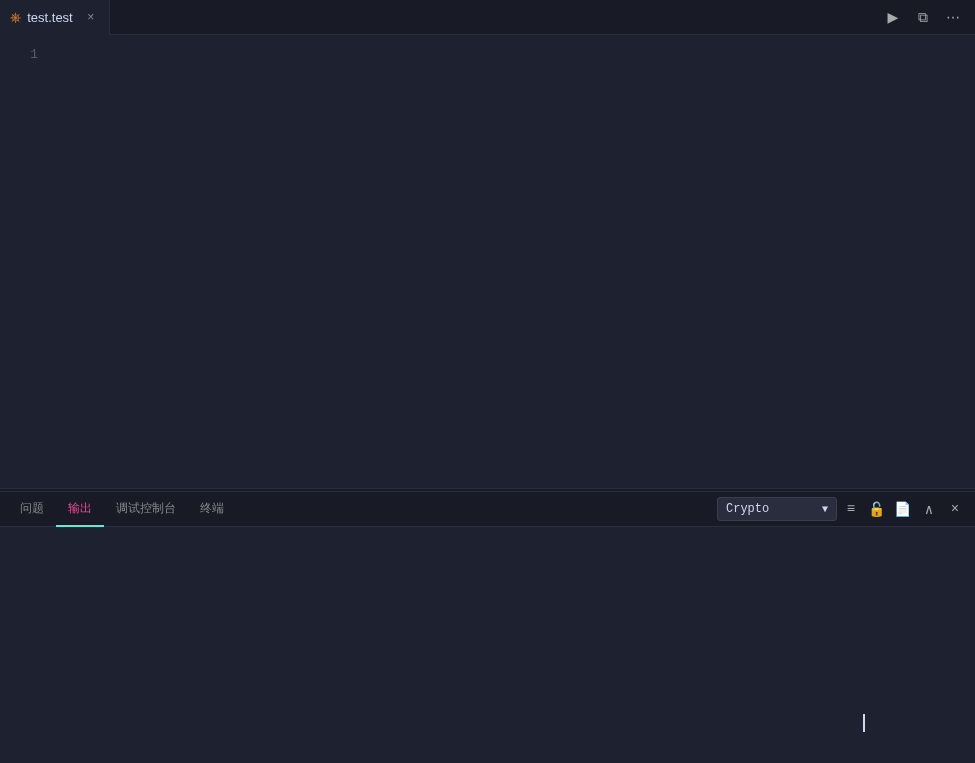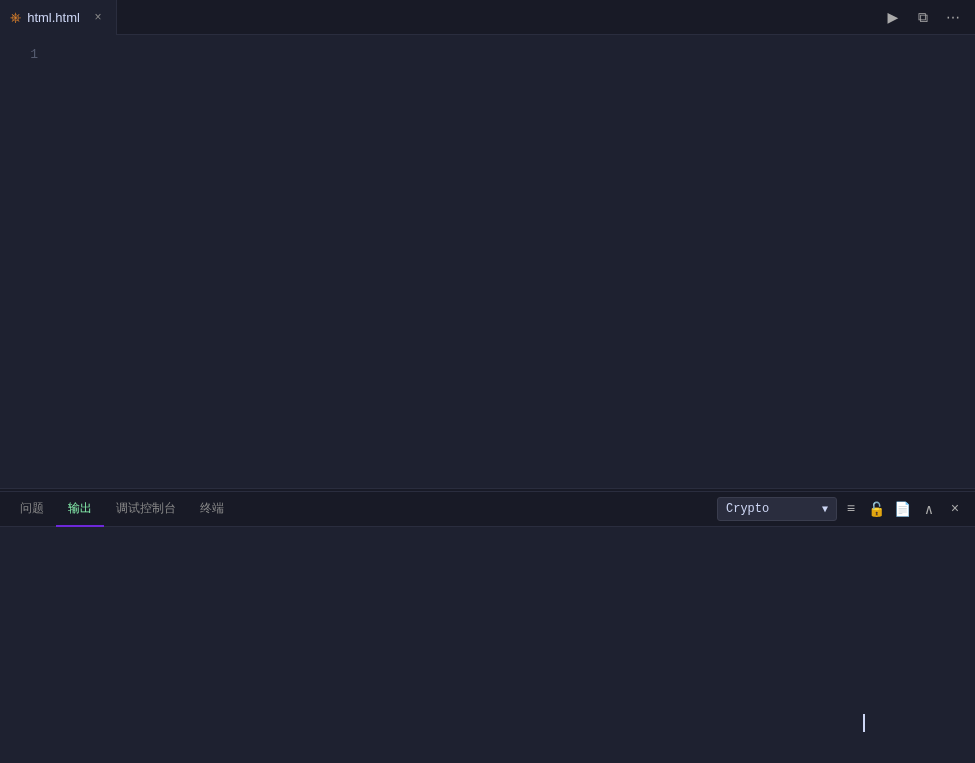--- a/index.html
+++ b/index.html
@@ -143,22 +143,22 @@
       height: 35px;
       display: flex;
       align-items: center;
       font-size: 12px;
       color: #888;
       cursor: pointer;
       border-bottom: 2px solid transparent;
     }
 
     .panel-tab.active {
-      color: #86efac;
-      border-bottom: 2px solid #6d28d9;
+      color: #ec4899;
+      border-bottom: 2px solid #5eead4;
     }
 
     .panel-tab-spacer {
       flex: 1;
     }
 
     .panel-controls {
       display: flex;
       align-items: center;
       gap: 2px;
@@ -216,21 +216,21 @@
     .dropdown-arrow {
       font-size: 10px;
     }
   </style>
 </head>
 <body>
 
 <div class="tab-bar">
   <div class="tab">
     <span class="tab-icon">⎈</span>
-    <span>html.html</span>
+    <span>test.test</span>
     <span class="tab-close">×</span>
   </div>
   <div class="tab-actions">
     <div class="tab-action-btn">▶</div>
     <div class="tab-action-btn">⧉</div>
     <div class="tab-action-btn">⋯</div>
   </div>
 </div>
 
 <div class="editor-area">

